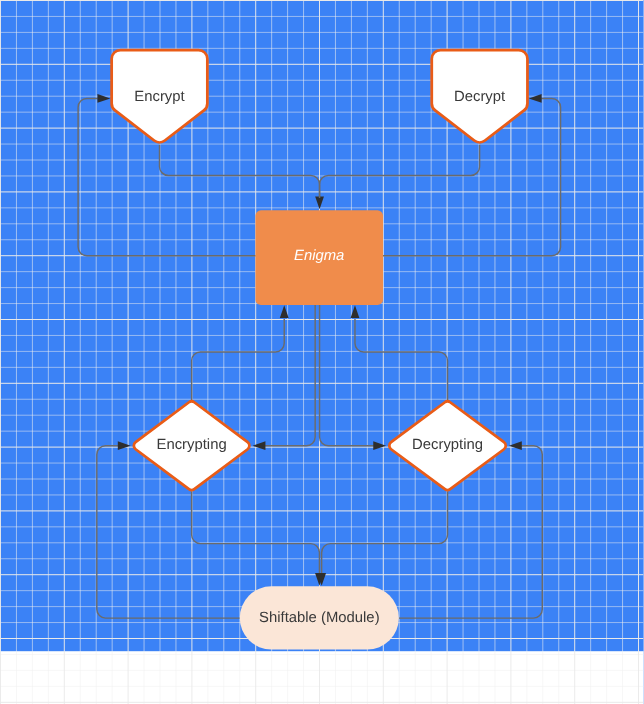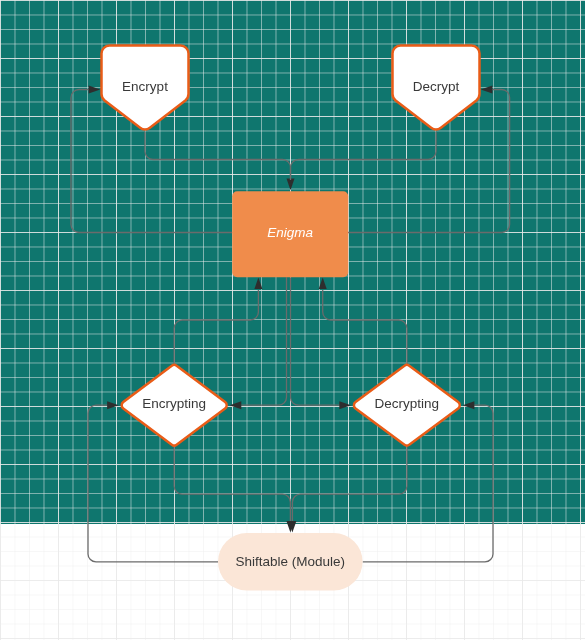--- a/index.html
+++ b/index.html
@@ -1,19 +1,19 @@
 <!DOCTYPE html>
 <html><head>
 <meta charset="utf-8">
 <title>Flowchart</title>
 <style>
   html,body{margin:0;padding:0;background:#ffffff;}
   body{width:585px;height:640px;overflow:hidden;
        font-family:"Liberation Sans",sans-serif;}
-  #canvas{position:relative;width:585px;height:524px;background:#0f766e;}
+  #canvas{position:relative;width:585px;height:592px;background:#3b82f6;}
   #canvas > svg{position:absolute;left:0;top:0;}
   .nd-label{font-family:"Liberation Sans",sans-serif;font-size:13.5px;fill:#393939;
             text-anchor:middle;filter:opacity(100%);}
   .nd-label-inv{fill:#ffffff;font-style:italic;}
   .sh-stroke{fill:#ffffff;stroke:#E95C17;stroke-width:2.5;stroke-linejoin:round;}
   .sh-fill{fill:#F08C4B;stroke:none;}
   .sh-soft{fill:#FBE6D7;stroke:none;}
   .edge{fill:none;stroke:#6B6B6B;stroke-width:1.3;stroke-linecap:butt;}
   .arrowhead{fill:#2E2E2E;stroke:none;}
 </style>

